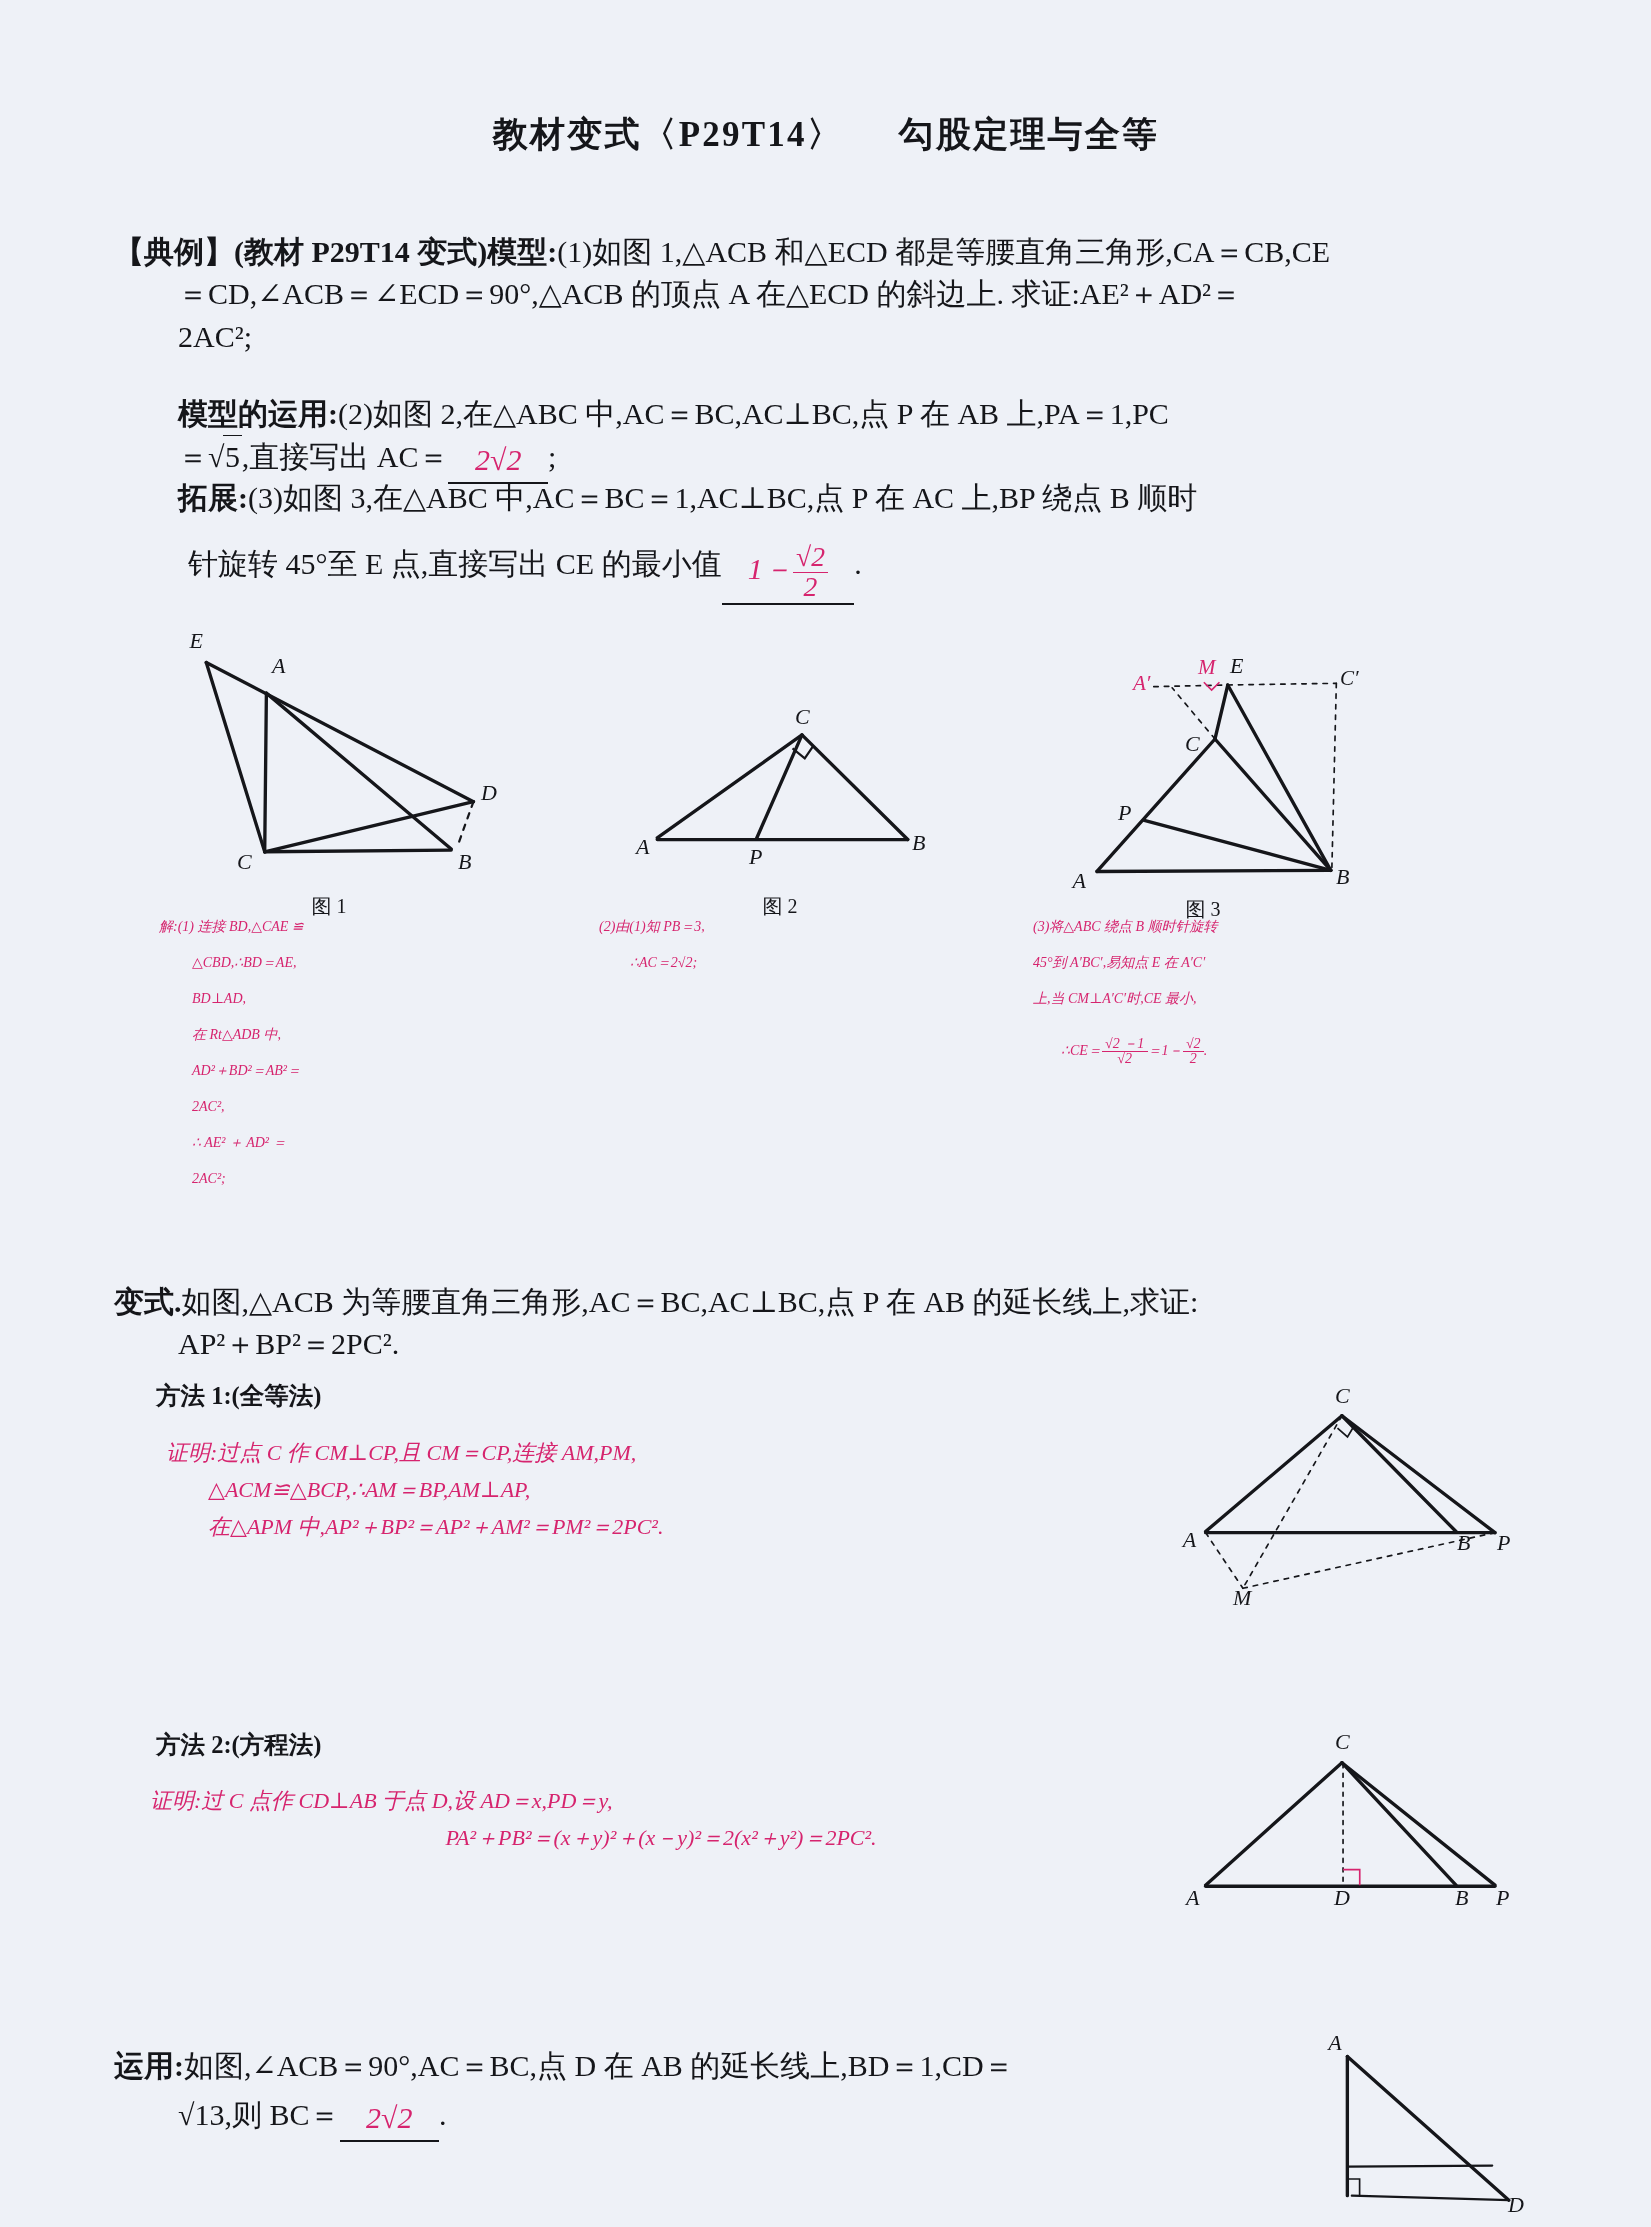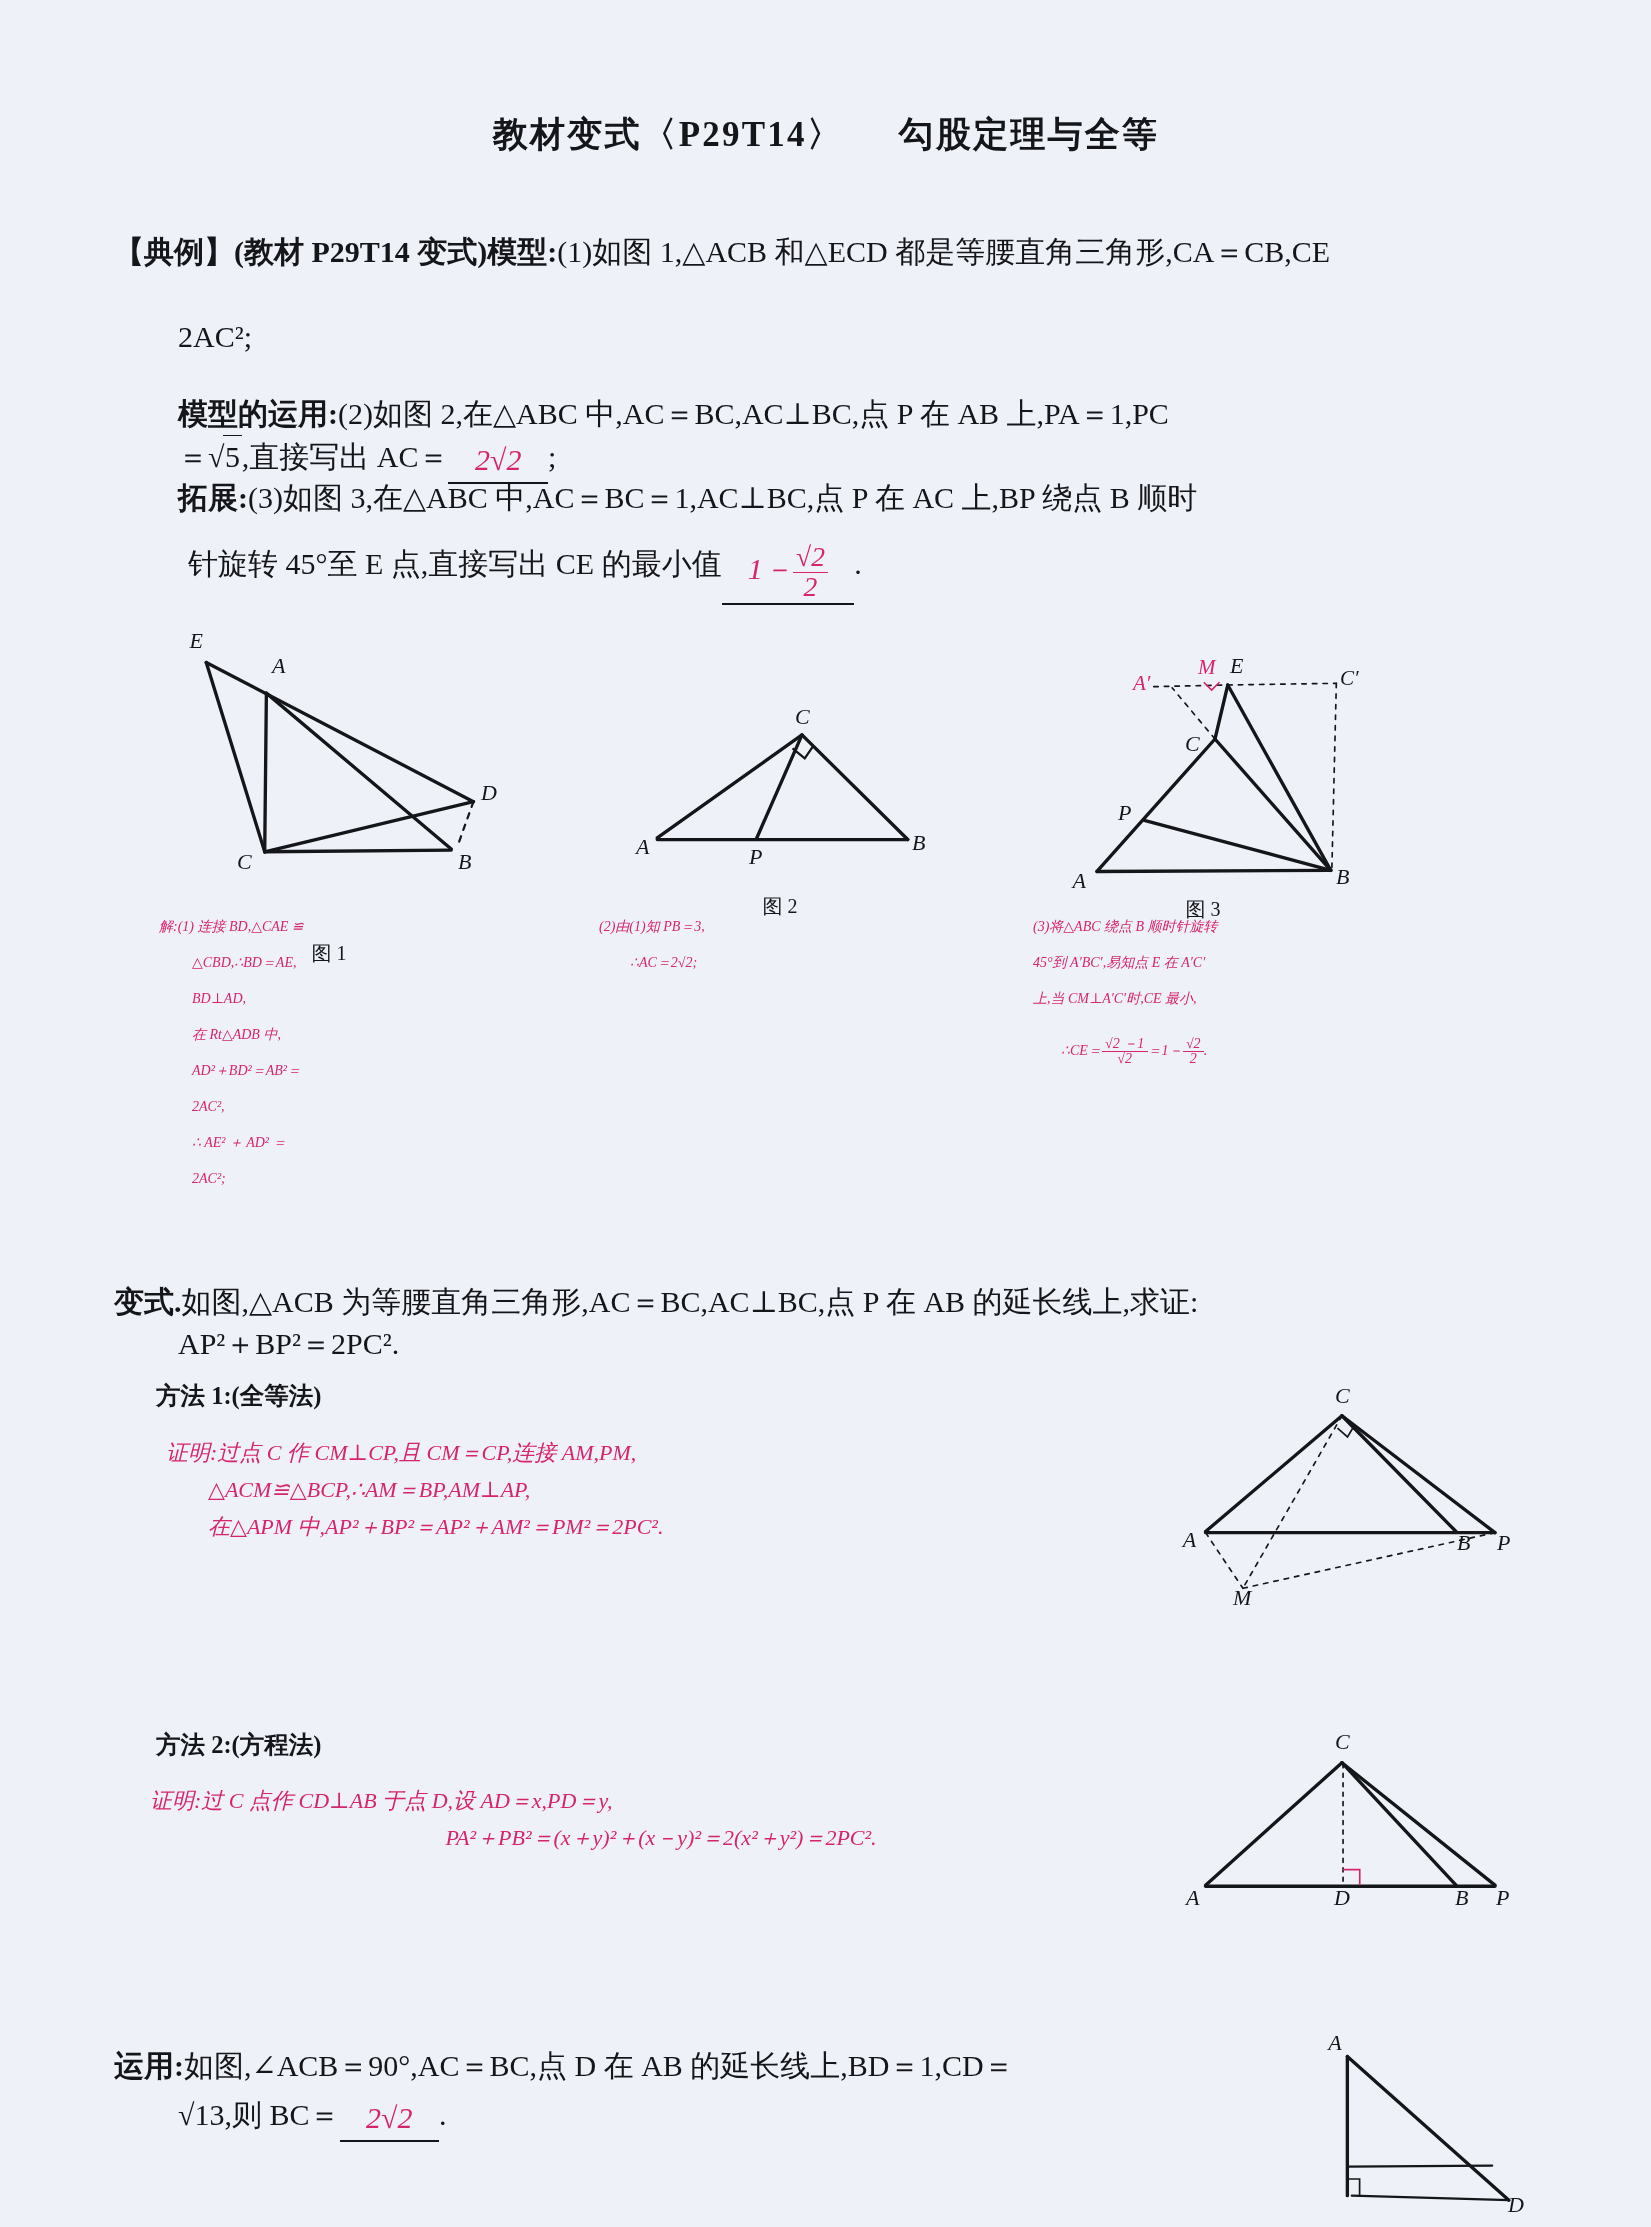--- a/index.html
+++ b/index.html
@@ -64,20 +64,23 @@
   <div class="title">
     <span>教材变式〈P29T14〉</span>
     <span class="gap"></span>
     <span>勾股定理与全等</span>
   </div>
 
   <div class="blk" style="left:114px;top:231px;width:1431px;">
     <b class="lead">【典例】</b><b class="lead">(教材 P29T14 变式)</b><b class="lead">模型:</b><span>(1)如图 1,△ACB 和△ECD 都是等腰直角三角形,CA＝CB,CE</span>
   </div>
 
+  <div class="blk" style="left:178px;top:273px;width:1370px;">
+    <span>＝CD,∠ACB＝∠ECD＝90°,△ACB 的顶点 A 在△ECD 的斜边上. 求证:AE²＋AD²＝</span>
+  </div>
 
   <div class="blk" style="left:178px;top:316px;">
     <span>2AC²;</span>
   </div>
 
   <div class="blk" style="left:178px;top:393px;width:1370px;">
     <b class="lead">模型的运用:</b><span>(2)如图 2,在△ABC 中,AC＝BC,AC⊥BC,点 P 在 AB 上,PA＝1,PC</span>
   </div>
 
   <div class="blk" style="left:178px;top:435px;">
@@ -112,21 +115,21 @@
       </g>
       <g stroke="#15161a" stroke-width="4" fill="none" stroke-dasharray="10 12" stroke-linecap="round">
         <path d="M 520 290 L 492 368"></path>
       </g>
     </svg>
     <span style="position:absolute;left:5.6px;top:-12.3px;font-size:22px;font-style:italic;">E</span>
     <span style="position:absolute;left:88px;top:13.4px;font-size:22px;font-style:italic;">A</span>
     <span style="position:absolute;left:297px;top:140px;font-size:22px;font-style:italic;">D</span>
     <span style="position:absolute;left:53px;top:209px;font-size:22px;font-style:italic;">C</span>
     <span style="position:absolute;left:274px;top:209px;font-size:22px;font-style:italic;">B</span>
-    <span class="figcap" style="left:106px;top:253px;margin-top:47px;">图 1</span>
+    <span class="figcap" style="left:106px;top:253px;">图 1</span>
   </div>
 
   <div class="fig" style="left:635px;top:679px;width:295px;height:212px;">
     <svg width="295" height="212" viewBox="0 0 530 380">
       <g stroke="#15161a" stroke-width="6" fill="none" stroke-linecap="round">
         <path d="M 40 285 L 300 100"></path>
         <path d="M 300 100 L 490 288"></path>
         <path d="M 40 288 L 490 288"></path>
         <path d="M 300 100 L 218 287"></path>
       </g>

